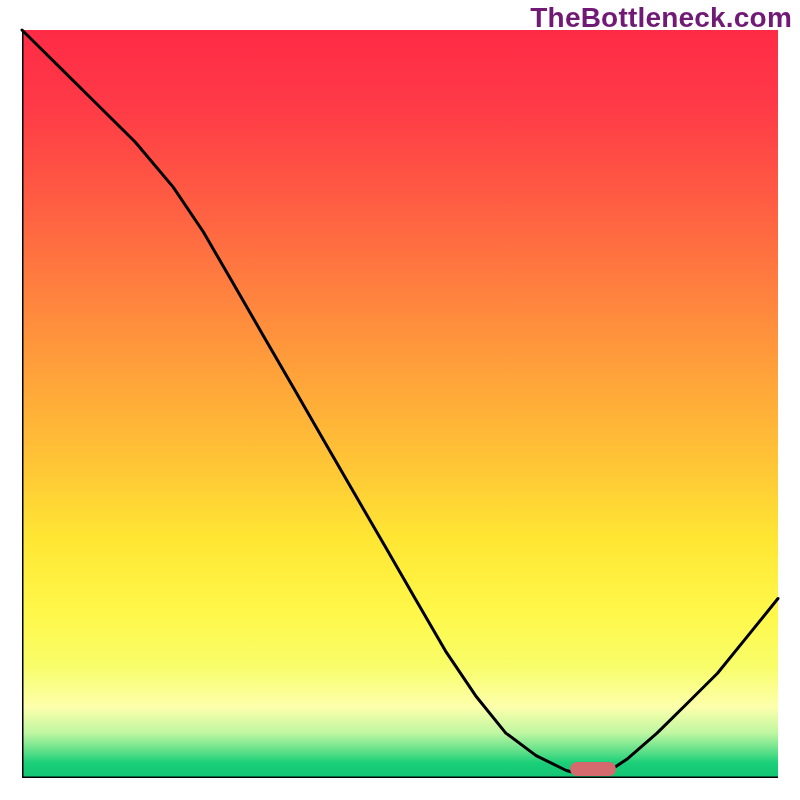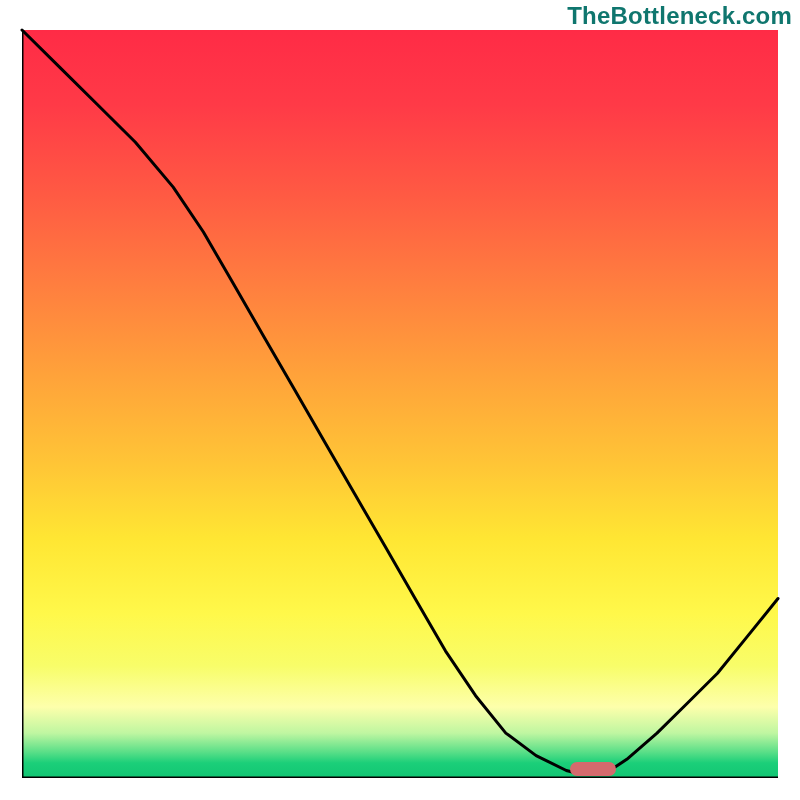--- a/index.html
+++ b/index.html
@@ -12,23 +12,23 @@
   }
   .wrap {
     position: relative;
     width: 800px;
     height: 800px;
   }
   .watermark {
     position: absolute;
     top: 2px;
     right: 8px;
-    font-size: 24px;
+    font-size: 28px;
     font-weight: 600;
-    color: #0f766e;
+    color: #701a75;
     letter-spacing: 0.2px;
     z-index: 10;
   }
   .plot {
     position: absolute;
     left: 22px;
     top: 30px;
     width: 756px;
     height: 748px;
     background: #ffffff;

